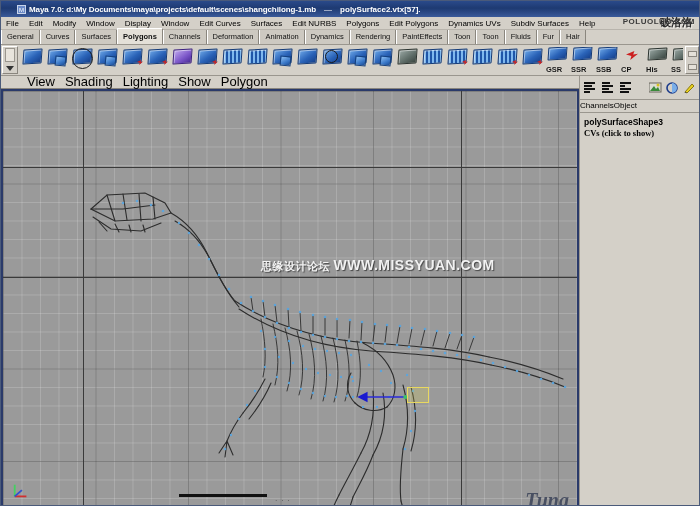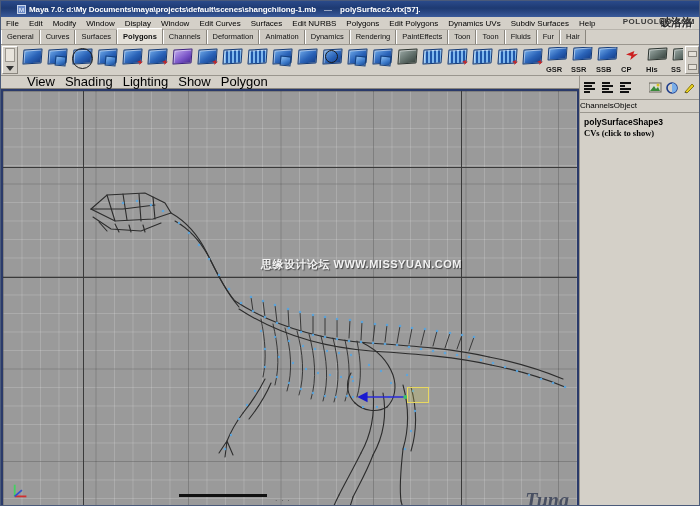--- a/index.html
+++ b/index.html
@@ -285,21 +285,21 @@
     color: #111;
   }
   .vp-watermark {
     position: absolute; left: 258px; top: 166px;
     font-size: 11px; font-weight: bold;
     color: #f2f2f2;
     text-shadow: 1px 1px 1px rgba(0,0,0,0.55);
     white-space: nowrap;
     letter-spacing: 0.5px;
   }
-  .vp-watermark .url { font-family: "Liberation Sans", sans-serif; font-size: 11px; }
+  .vp-watermark .url { font-family: "Liberation Sans", sans-serif; font-size: 14px; }
   .axis-gizmo {
     position: absolute; left: 8px; bottom: 8px;
     width: 20px; height: 18px;
   }
   .corner-dots {
     position: absolute; left: 272px; bottom: 4px;
     font-size: 7px; color: #555; letter-spacing: 1px;
   }
   .tuna {
     position: absolute; right: 8px; bottom: -4px;

